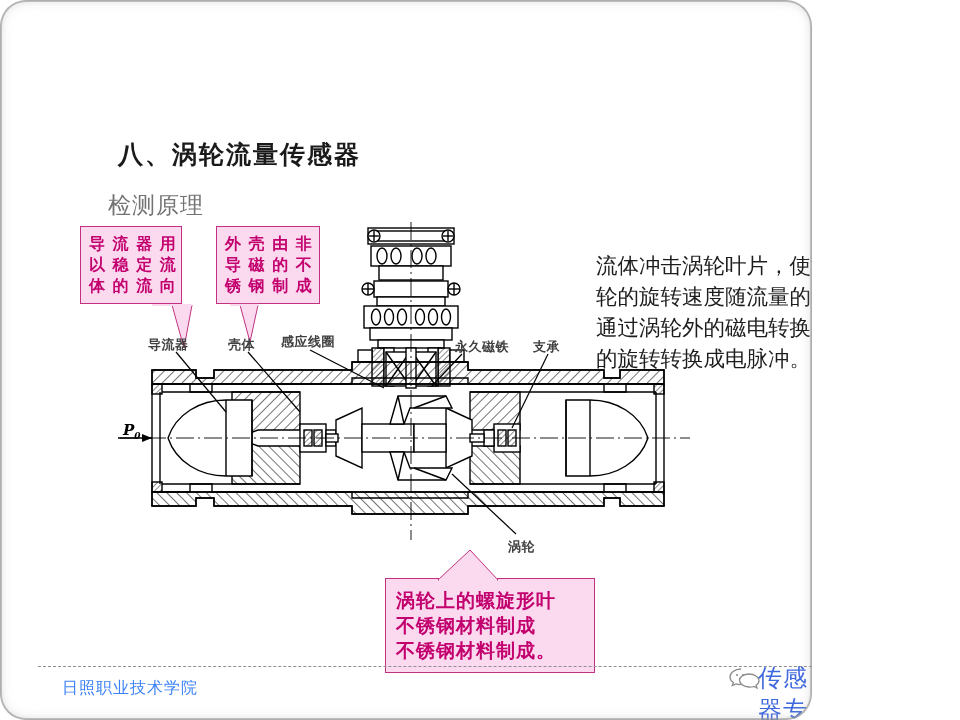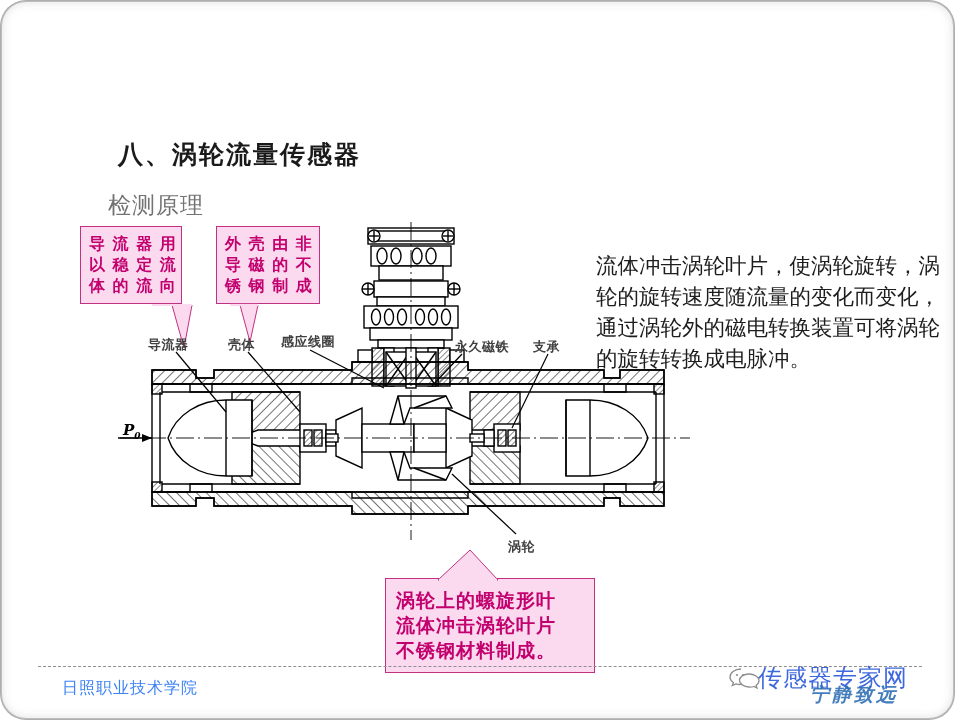--- a/index.html
+++ b/index.html
@@ -5,21 +5,21 @@
   * { box-sizing: border-box; }
   html, body {
     margin: 0; padding: 0;
     width: 960px; height: 720px;
     background: #ffffff;
     font-family: "Liberation Sans", "DejaVu Sans", sans-serif;
     overflow: hidden;
   }
   #slide {
     position: relative;
-    width: 955px; height: 720px;
+    width: 812px; height: 720px;
     background: #ffffff;
     border-radius: 26px;
     box-shadow: inset 0 0 0 1px #d8d8d8, 0 0 0 0 transparent;
     overflow: hidden;
   }
   
   #frame {
     position: absolute; inset: 0;
     border-radius: 26px;
     pointer-events: none;
@@ -368,21 +368,21 @@
     <span class="line">导 磁 的 不</span>
     <span class="line">锈 钢 制 成</span>
   </div>
   <svg class="tail" style="left:228px; top:304px;" width="46" height="40" viewBox="0 0 46 40">
     <path d="M2,1 L30,1 L22,38 L12,1 Z" fill="#fbd9ee" stroke="#c2317f" stroke-width="1"></path>
     <line x1="2" y1="1" x2="30" y2="1" stroke="#fbd9ee" stroke-width="2.2"></line>
   </svg>
 
   <div class="callout" id="callout-rotor">
     <span class="line">涡轮上的螺旋形叶</span>
-    <span class="line">流体冲击涡轮叶片</span>
+    <span class="line">不锈钢材料制成</span>
     <span class="line">不锈钢材料制成。</span>
   </div>
   <svg class="tail" style="left:436px; top:548px;" width="80" height="34" viewBox="0 0 80 34">
     <path d="M2,32 L34,2 L62,32 Z" fill="#fbd9ee" stroke="#c2317f" stroke-width="1"></path>
     <line x1="3" y1="32" x2="61" y2="32" stroke="#fbd9ee" stroke-width="2.5"></line>
   </svg>
 
   <div class="part-label" id="lbl-guide">导流器</div>
   <div class="part-label" id="lbl-shell">壳体</div>
   <div class="part-label" id="lbl-coil">感应线圈</div>

